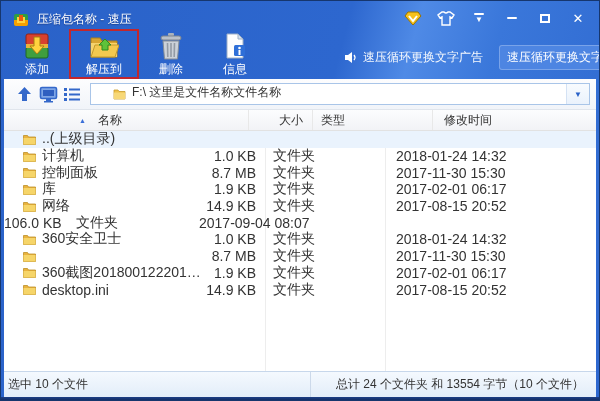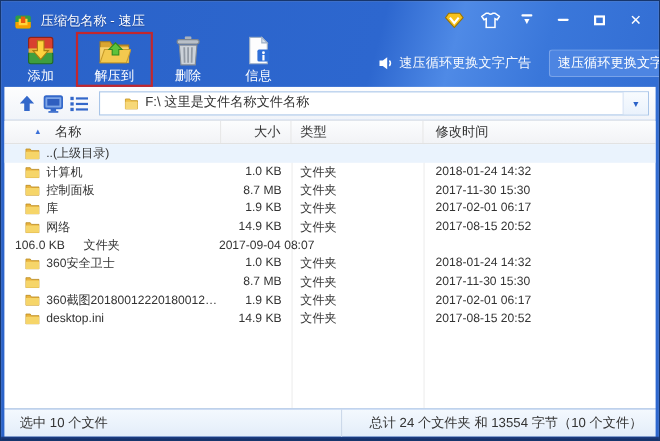--- a/index.html
+++ b/index.html
@@ -48,39 +48,39 @@
   .addr-text { white-space:nowrap; overflow:hidden; flex:1; }
   .addr-drop { width:23px; height:20px; border-left:1px solid #d4e2f4; background:linear-gradient(#f8fbfe,#eaf2fc);
                display:flex; align-items:center; justify-content:center; color:#2a62c8; font-size:8px; cursor:pointer; }
 
   
   .list { position:relative; margin:0 3px; height:261px; background:#fff; overflow:hidden; color:#333; }
   .col-line { position:absolute; top:0; bottom:0; width:1px; background:#ededed; z-index:0; }
   .col-line.l1 { left:261px; } .col-line.l2 { left:381px; }
   .lheader { position:relative; z-index:1; height:21px; display:flex; align-items:center;
              background:linear-gradient(#fcfdfe,#f2f3f6); border-bottom:1px solid #e2e2e2; font-size:12px; color:#333; }
-  .h-name { width:197px; display:flex; align-items:center; padding-left:27px; gap:12px; height:100%; border-right:1px solid #e8e8e8; }
+  .h-name { width:197px; display:flex; align-items:center; padding-left:27px; gap:12px; height:100%; border-right:1px solid #e8e8e8;margin-left:48px; }
   .sort-arrow { color:#3a6fd8; font-size:7px; line-height:7px; }
   .h-size { width:64px; text-align:right; padding-right:9px; height:100%; line-height:21px; border-right:1px solid #e8e8e8; }
   .h-type { width:120px; padding-left:8px; height:100%; line-height:21px; border-right:1px solid #e8e8e8; }
   .h-date { flex:1; padding-left:11px; }
-  .lbody { position:relative; z-index:1; font-size:11px; }
+  .lbody { position:relative; z-index:1; font-size:14px; }
   .row { height:16.7px; display:flex; align-items:center; cursor:default; }
   .row.sel { background:#eaf3fd; }
   .c-name { width:197px; display:flex; align-items:center; padding-left:19px; gap:6px; overflow:hidden; }
   .c-name .nm { flex:1; white-space:nowrap; overflow:hidden; text-overflow:ellipsis; }
   .c-size { width:64px; text-align:right; padding-right:9px; white-space:nowrap; }
   .c-type { width:120px; padding-left:8px; white-space:nowrap; }
   .c-date { flex:1; padding-left:11px; white-space:nowrap; }
   .f-ico { flex:0 0 auto; display:flex; align-items:center; }
 
   
   .statusbar { margin:0 3px; height:26px; background:linear-gradient(#f4f9fe,#e3edf9);
                border-top:1px solid #c7d7eb; display:flex; align-items:center; font-size:12px; color:#333; }
-  .status-left { width:307px; height:100%; display:flex; align-items:center; padding-left:14px;
+  .status-left { width:307px; height:100%; display:flex; align-items:center; padding-left:4px;
                  border-right:1px solid #ccd9ea; }
   .status-right { flex:1; text-align:right; padding-right:12px; }
   .bottom-edge { height:5px; background:linear-gradient(#1d3f86,#0e2352); }
 </style>
 </head>
 <body>
 
 <div class="window">
 
   <div class="titlebar">

